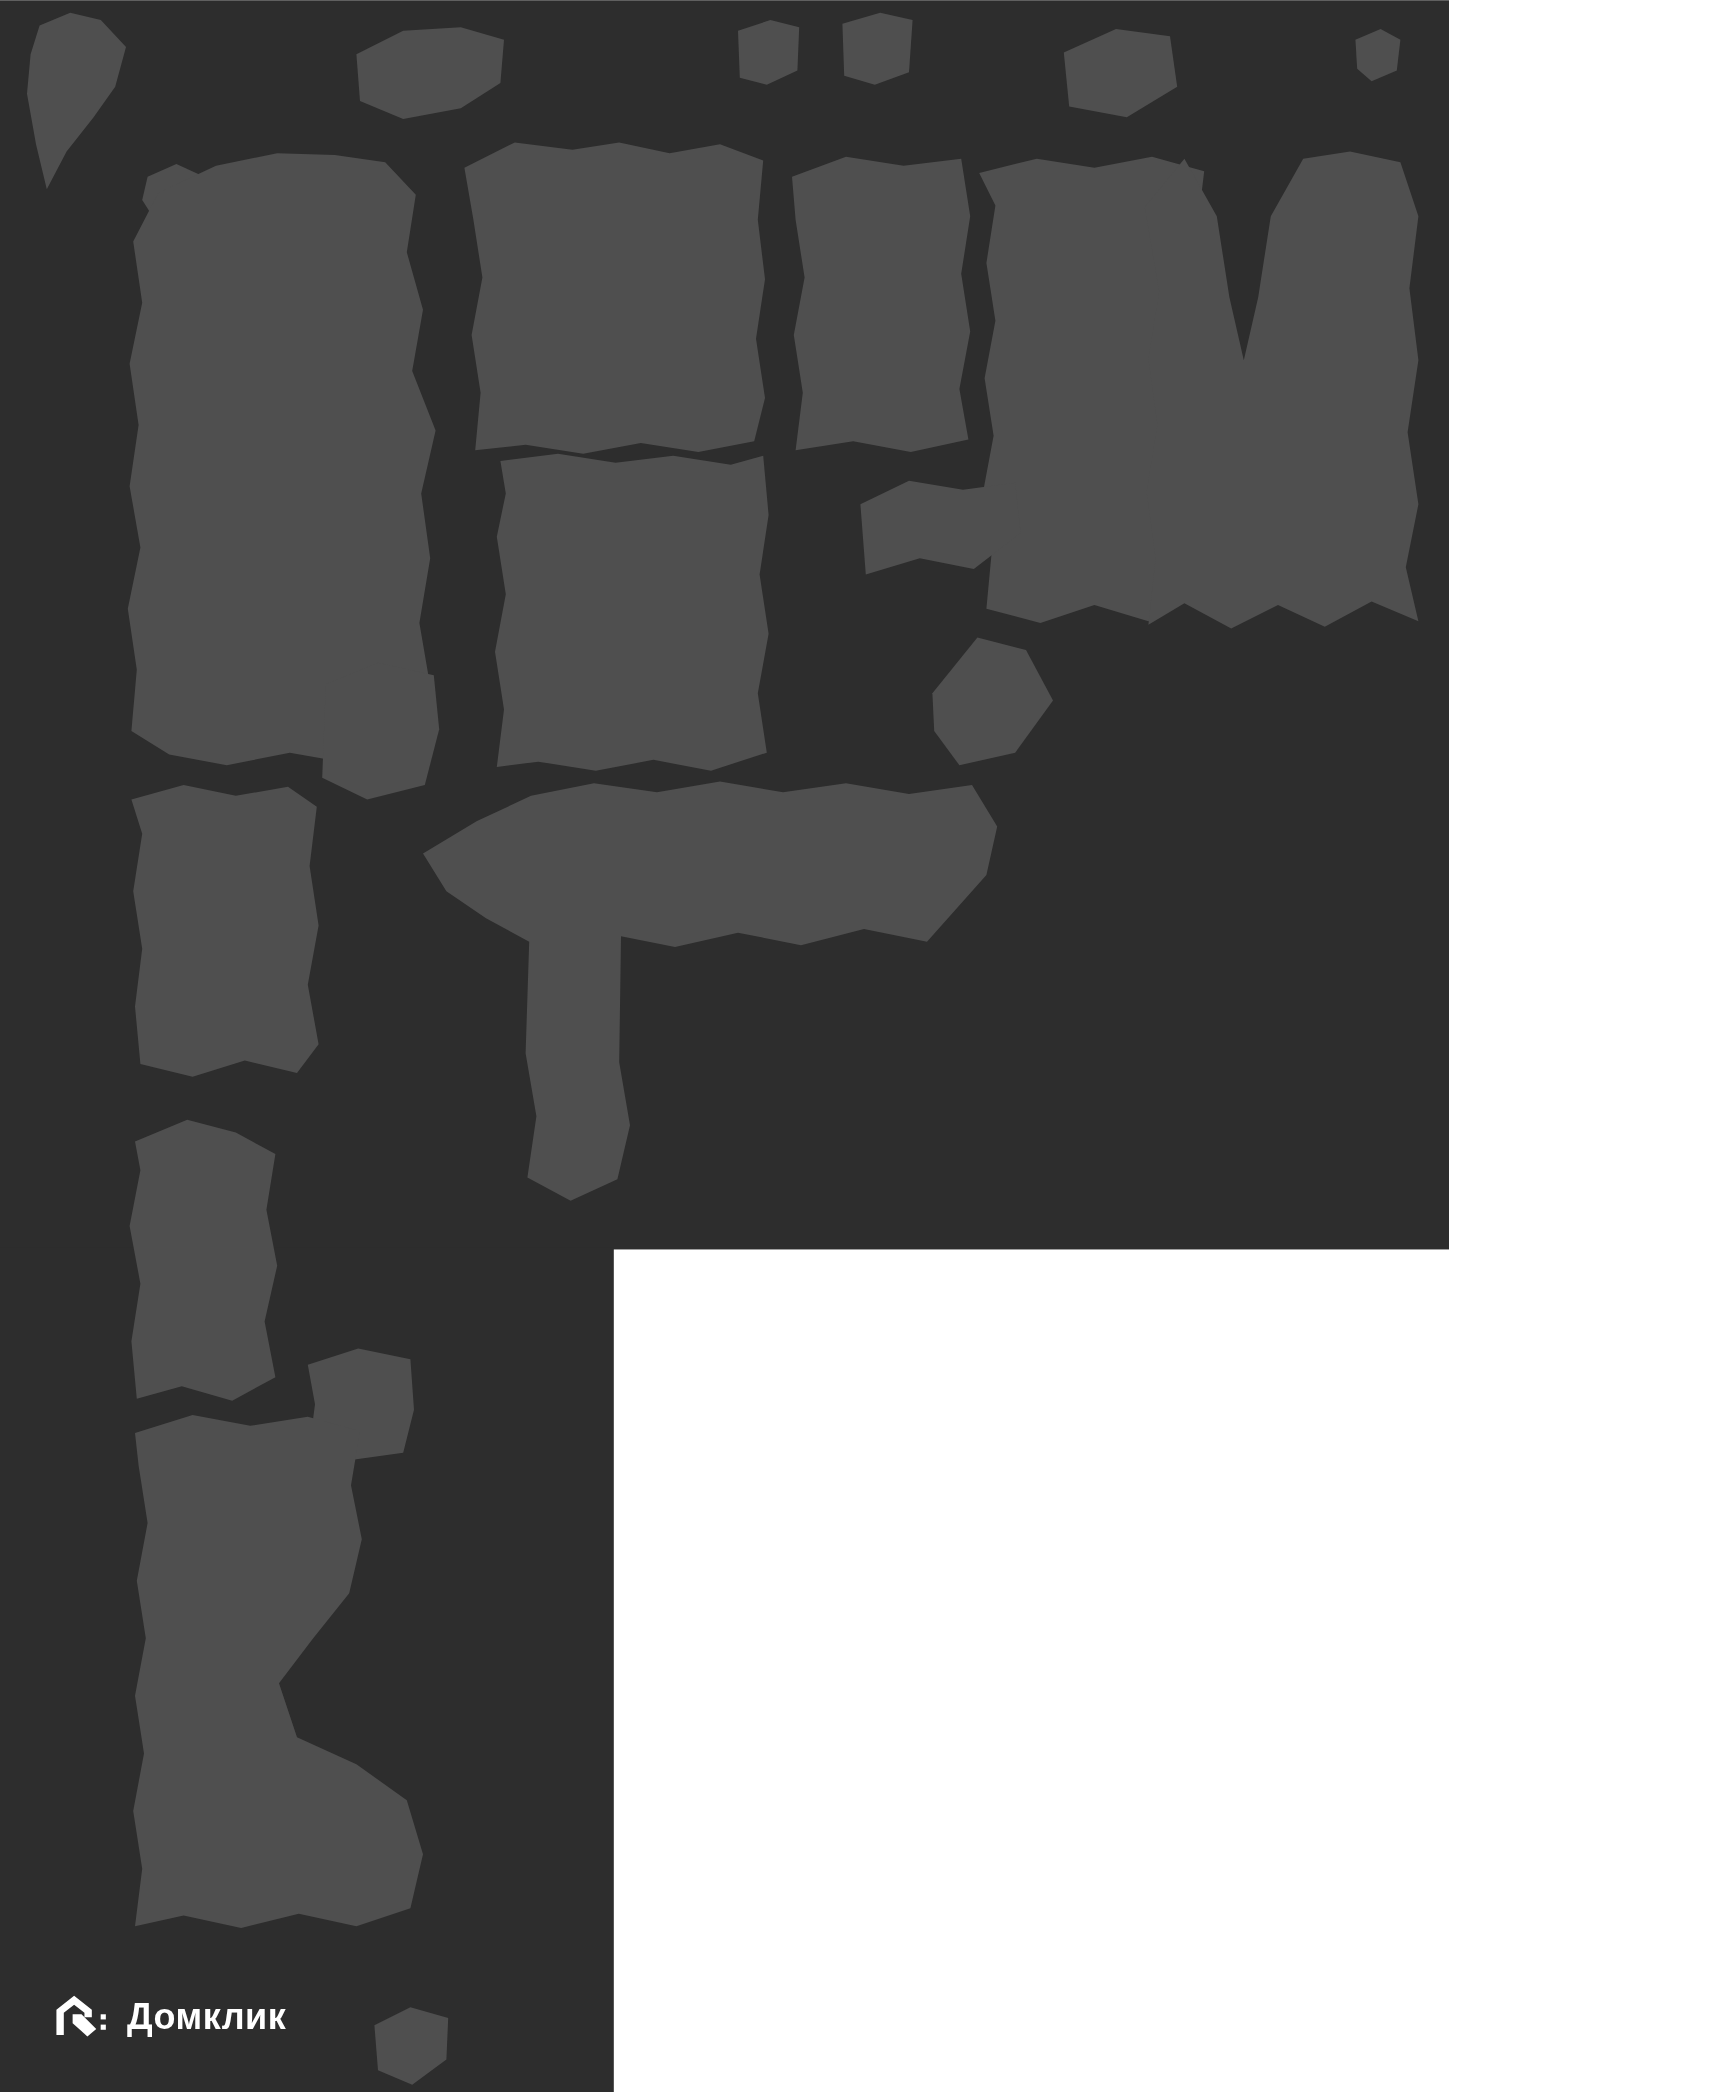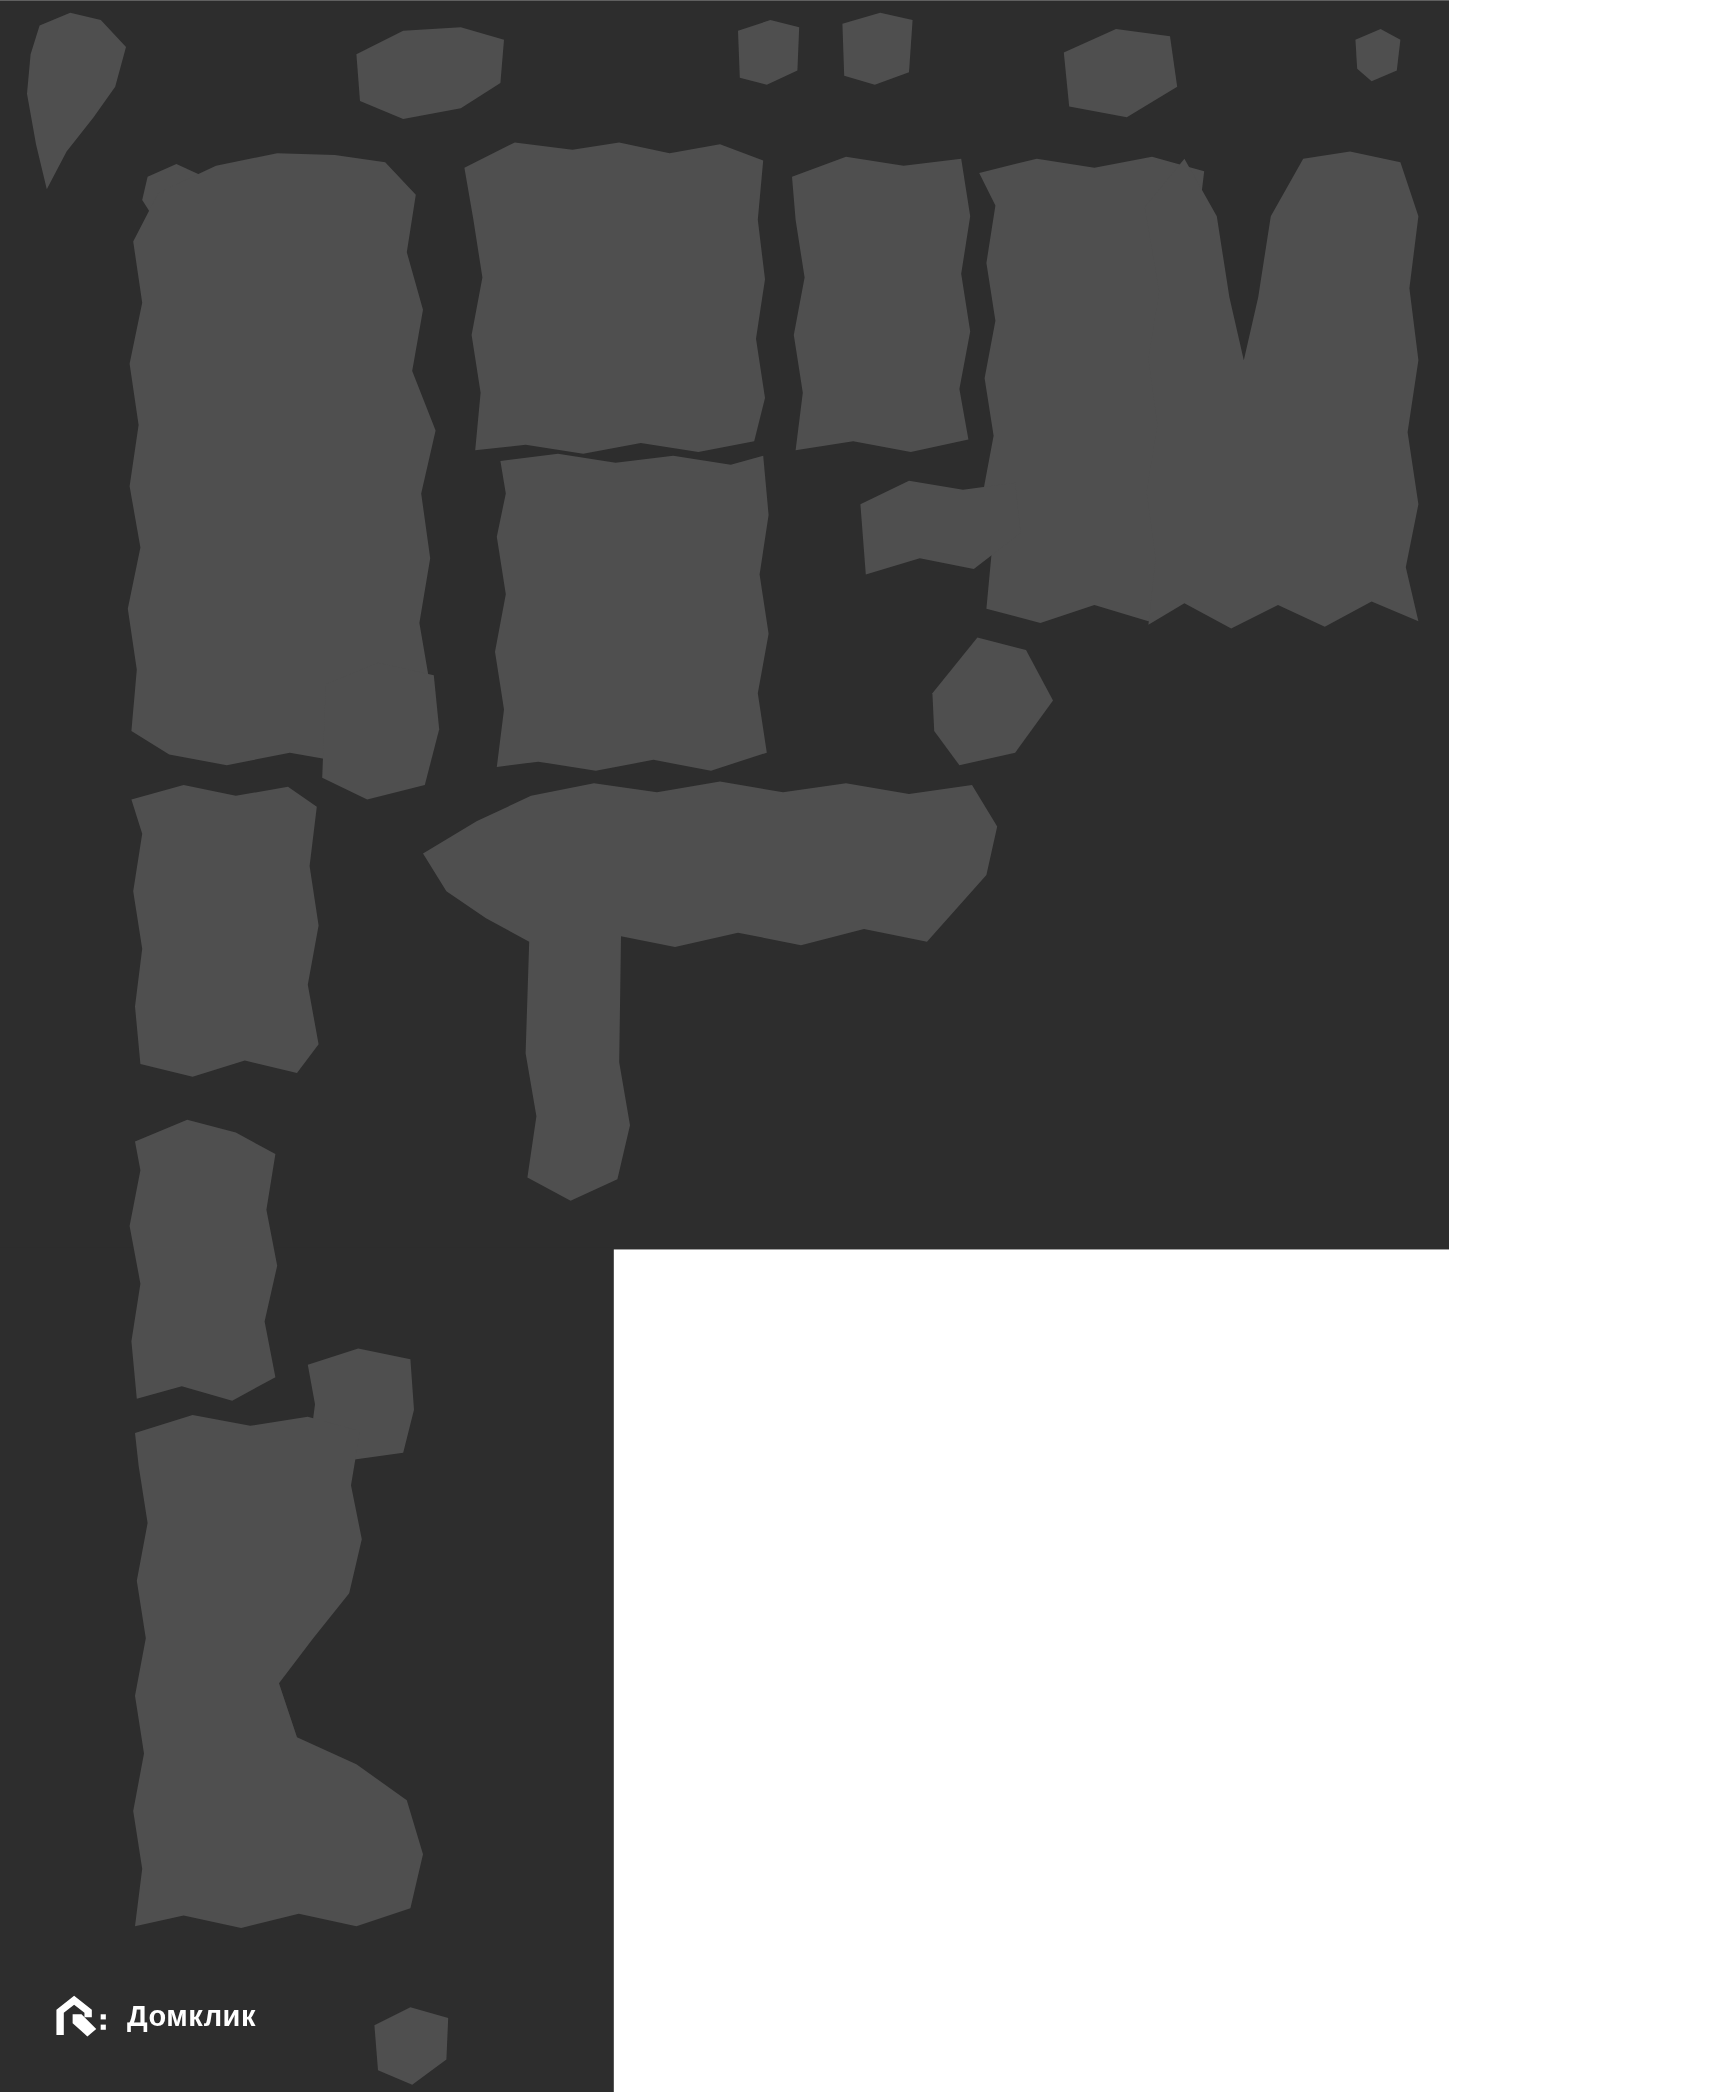--- a/index.html
+++ b/index.html
@@ -24,21 +24,21 @@
   #logo {
     position: absolute;
     left: 52px;
     top: 1987px;
     display: flex;
     align-items: center;
     gap: 16px;
   }
   #logo-text {
     color: #ffffff;
-    font-size: 29px;
+    font-size: 36px;
     font-weight: 700;
     letter-spacing: 0.5px;
     line-height: 1;
   }
 </style>
 </head>
 <body>
 
 <div id="stage">
 

